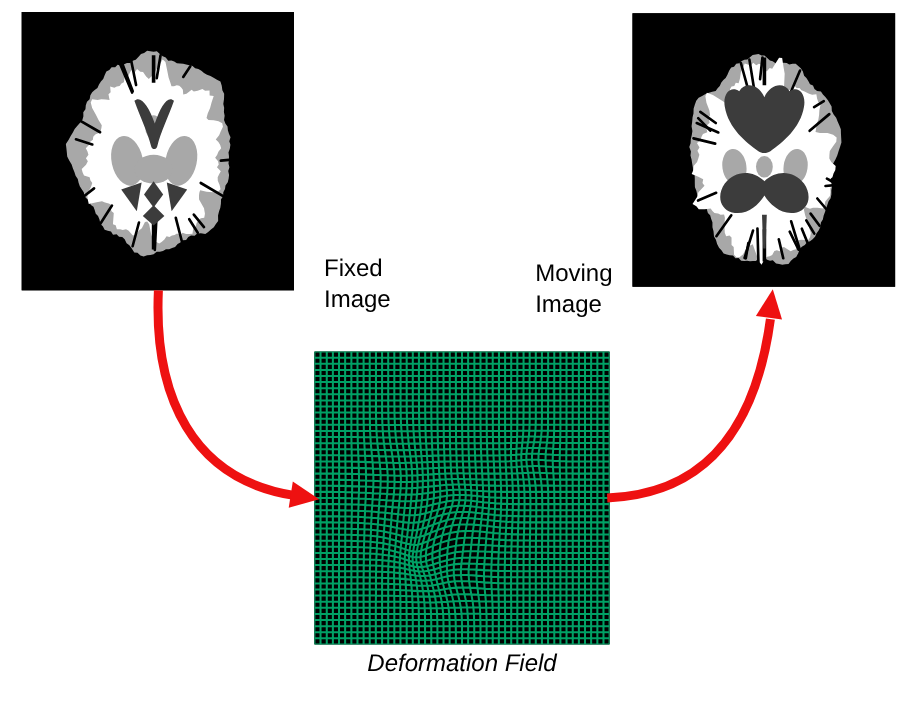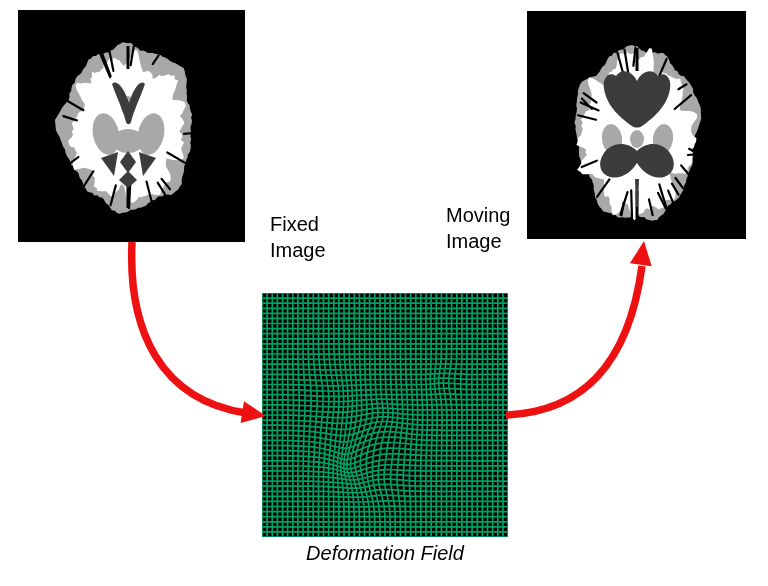--- a/index.html
+++ b/index.html
@@ -8,21 +8,21 @@
     font-family:"Liberation Sans",sans-serif;
   }
   .panel{position:absolute;z-index:1;}
   .panel svg{display:block;width:100%;height:100%;}
   #fixed-panel{left:18px;top:10px;width:227px;height:232px;}
   #moving-panel{left:527px;top:11px;width:219px;height:228px;}
   #grid-panel{left:262px;top:293px;width:246px;height:244px;}
   #arrow-layer{position:absolute;left:0;top:0;width:768px;height:586px;z-index:3;pointer-events:none;}
   .label{position:absolute;z-index:2;font-size:20px;line-height:26px;}
   #fixed-label{left:270px;top:211px;}
-  #moving-label{left:446px;top:202px;}
+  #moving-label{left:446px;top:215px;}
   #deformation-label{left:242px;top:540px;width:286px;text-align:center;font-style:italic;}
 </style>
 </head>
 <body style="background: rgb(255, 255, 255);">
 
 <div class="diagram">
 
   <div id="fixed-panel" class="panel" style="background: rgb(0, 0, 0);">
     <svg id="fixed-brain-svg" viewBox="0 0 227 232">
         <rect x="0" y="0" width="227" height="232" fill="#000000"></rect>

